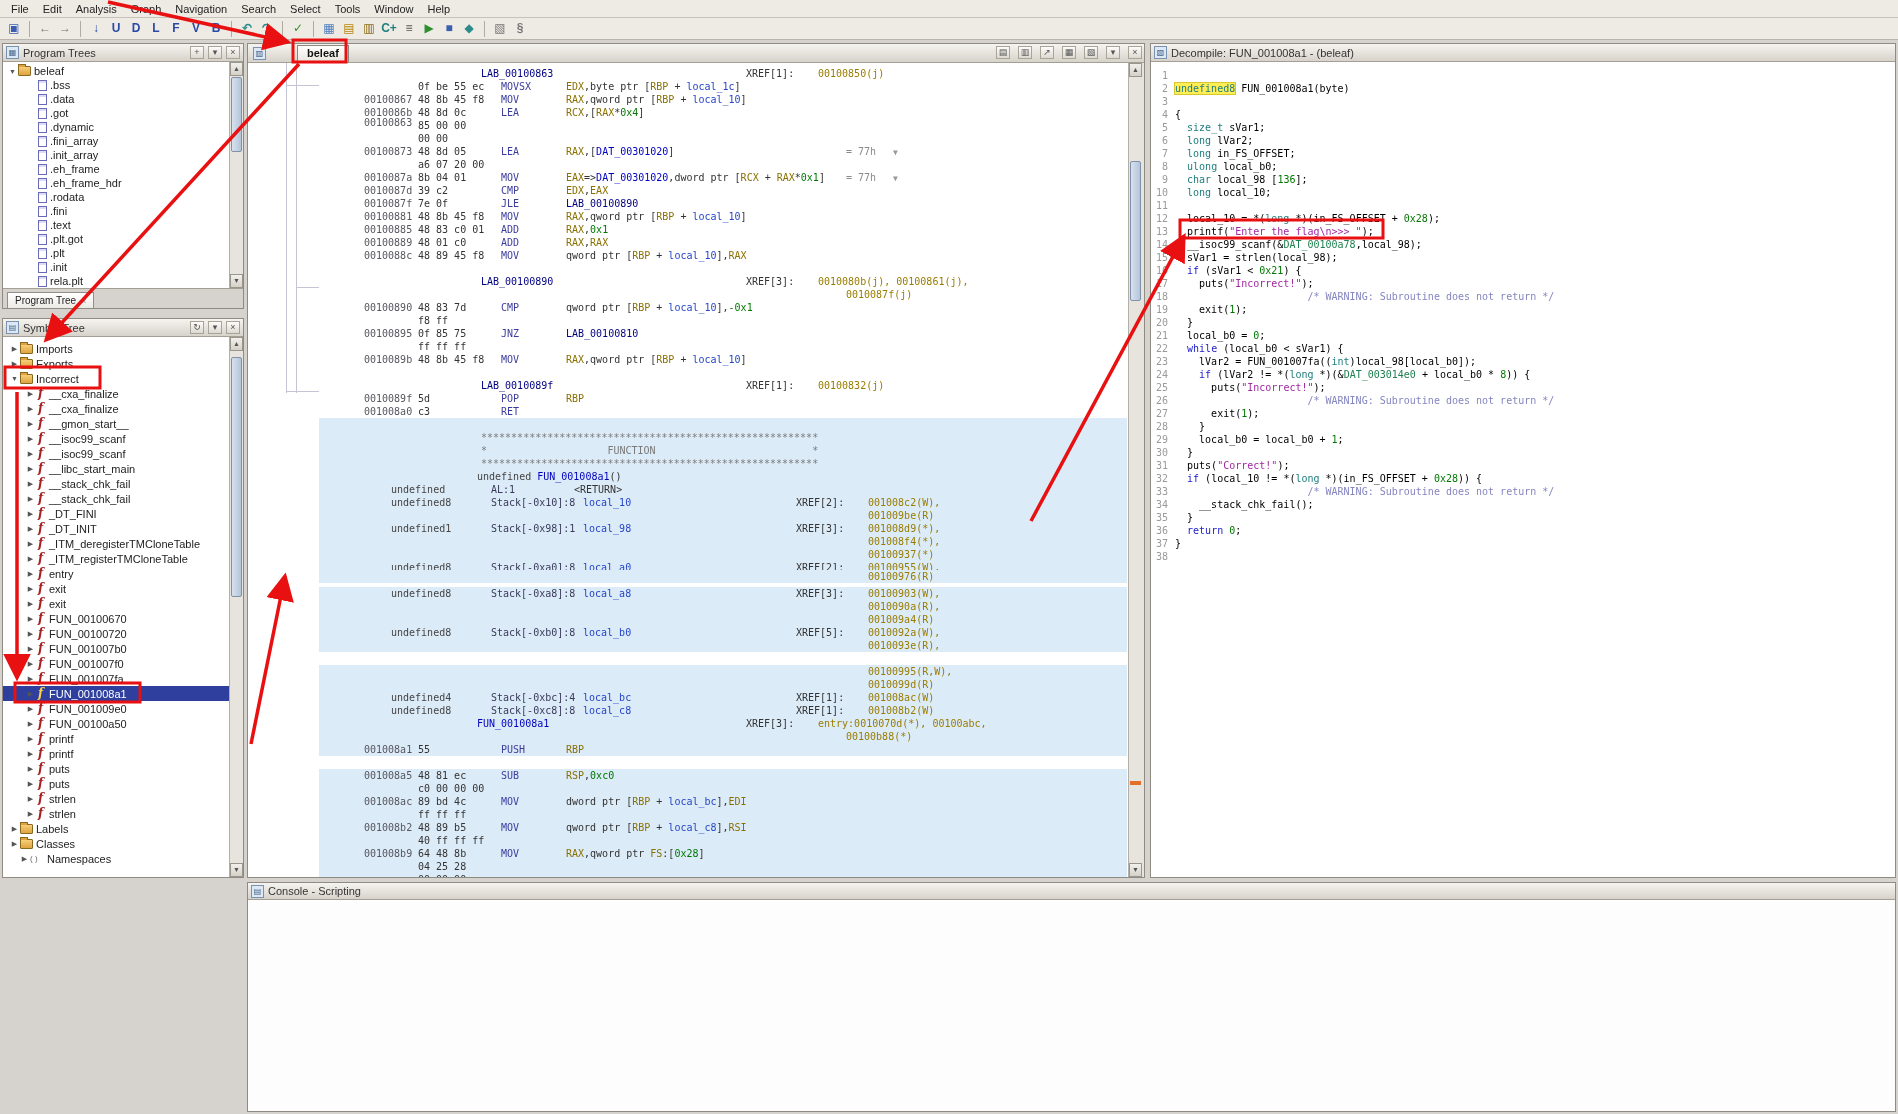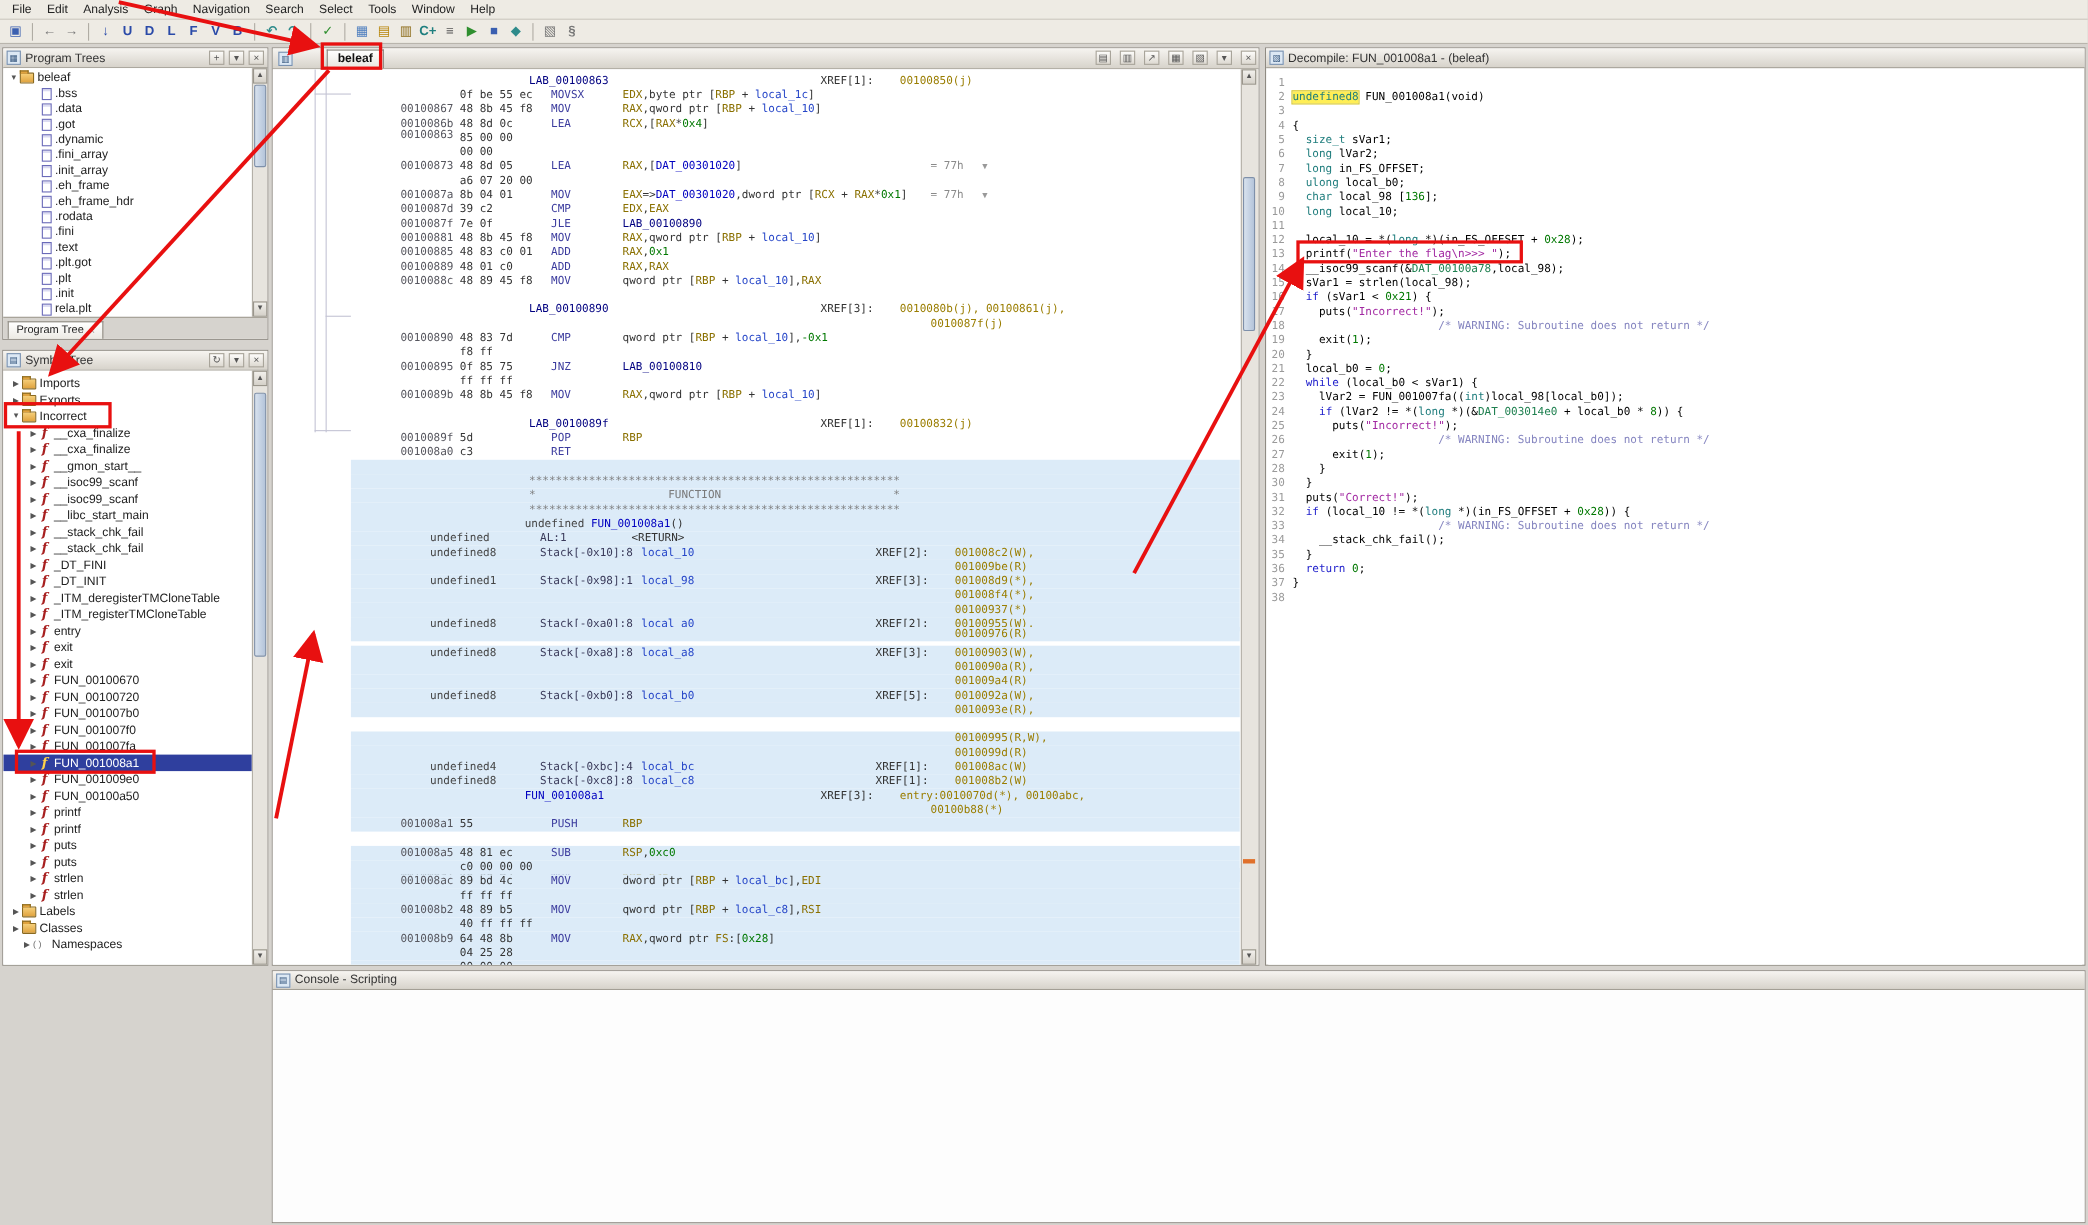--- a/index.html
+++ b/index.html
@@ -766,21 +766,21 @@
       <span class="ptitle">Decompile: FUN_001008a1 - (beleaf)</span>
       <span class="hsp"></span>
     </div>
     <div class="dlines" id="dc-lines">
         <div class="dline">
           <span class="ln">1</span>
           <span class="dcode"></span>
         </div>
         <div class="dline">
           <span class="ln">2</span>
-          <span class="dcode"><span class="dg-hly">undefined8</span><span class="dg-pl"> FUN_001008a1(void)</span></span>
+          <span class="dcode"><span class="dg-hly">undefined8</span><span class="dg-pl"> FUN_001008a1(byte)</span></span>
         </div>
         <div class="dline">
           <span class="ln">3</span>
           <span class="dcode"></span>
         </div>
         <div class="dline">
           <span class="ln">4</span>
           <span class="dcode"><span class="dg-pl">{</span></span>
         </div>
         <div class="dline">
@@ -871,20 +871,24 @@
           <span class="ln">26</span>
           <span class="dcode"><span class="dg-pl">                      </span><span class="dg-cm">/* WARNING: Subroutine does not return */</span></span>
         </div>
         <div class="dline">
           <span class="ln">27</span>
           <span class="dcode"><span class="dg-pl">      exit(</span><span class="dg-c">1</span><span class="dg-pl">);</span></span>
         </div>
         <div class="dline">
           <span class="ln">28</span>
           <span class="dcode"><span class="dg-pl">    }</span></span>
+        </div>
+        <div class="dline">
+          <span class="ln">29</span>
+          <span class="dcode"><span class="dg-pl">    local_b0 = local_b0 + </span><span class="dg-c">1</span><span class="dg-pl">;</span></span>
         </div>
         <div class="dline">
           <span class="ln">30</span>
           <span class="dcode"><span class="dg-pl">  }</span></span>
         </div>
         <div class="dline">
           <span class="ln">31</span>
           <span class="dcode"><span class="dg-pl">  puts(</span><span class="dg-s">"Correct!"</span><span class="dg-pl">);</span></span>
         </div>
         <div class="dline">

